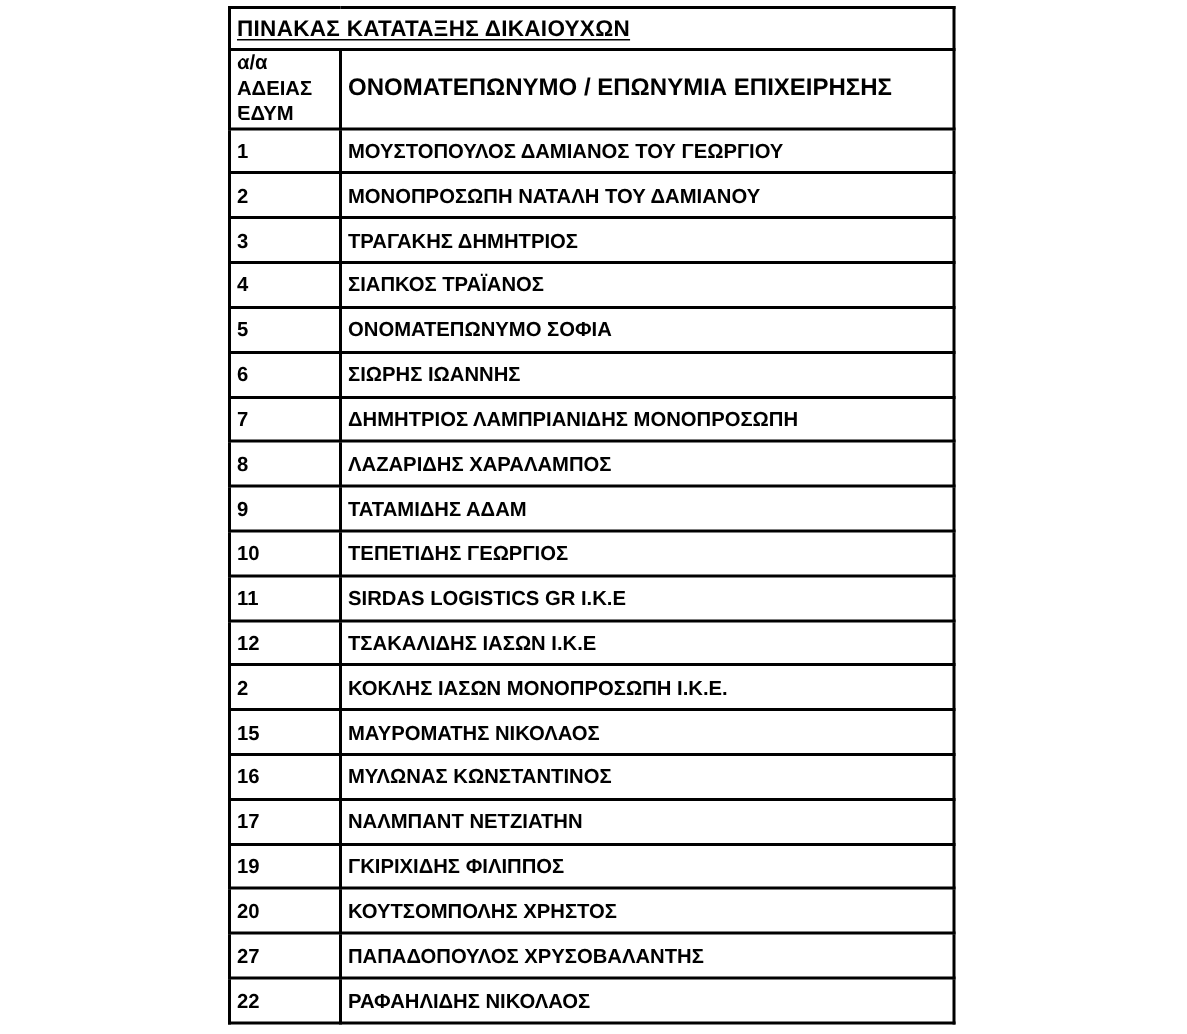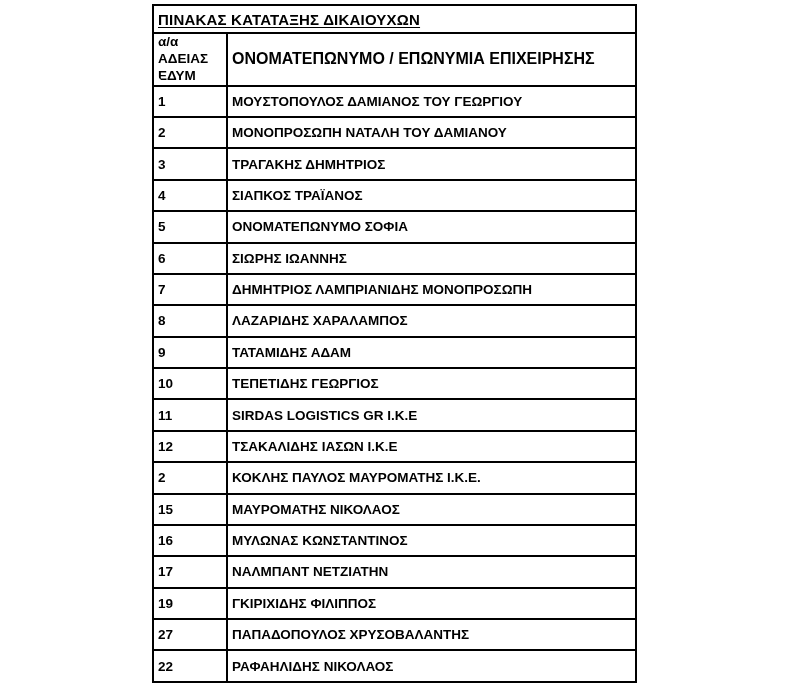--- a/index.html
+++ b/index.html
@@ -113,39 +113,43 @@
       <tr class="data-row">
         <td class="num-cell">11</td>
         <td>SIRDAS LOGISTICS GR I.K.E</td>
       </tr>
       <tr class="data-row">
         <td class="num-cell">12</td>
         <td>ΤΣΑΚΑΛΙΔΗΣ ΙΑΣΩΝ Ι.Κ.Ε</td>
       </tr>
       <tr class="data-row">
         <td class="num-cell">2</td>
-        <td>ΚΟΚΛΗΣ ΠΑΥΛΟΣ ΜΑΥΡΟΜΑΤΗΣ Ι.Κ.Ε.</td>
+        <td>ΚΟΚΛΗΣ ΙΑΣΩΝ ΜΟΝΟΠΡΟΣΩΠΗ Ι.Κ.Ε.</td>
       </tr>
       <tr class="data-row">
         <td class="num-cell">15</td>
         <td>ΜΑΥΡΟΜΑΤΗΣ ΝΙΚΟΛΑΟΣ</td>
       </tr>
       <tr class="data-row">
         <td class="num-cell">16</td>
         <td>ΜΥΛΩΝΑΣ ΚΩΝΣΤΑΝΤΙΝΟΣ</td>
       </tr>
       <tr class="data-row">
         <td class="num-cell">17</td>
         <td>ΝΑΛΜΠΑΝΤ ΝΕΤΖΙΑΤΗΝ</td>
       </tr>
       <tr class="data-row">
         <td class="num-cell">19</td>
         <td>ΓΚΙΡΙΧΙΔΗΣ ΦΙΛΙΠΠΟΣ</td>
       </tr>
       <tr class="data-row">
+        <td class="num-cell">20</td>
+        <td>ΚΟΥΤΣΟΜΠΟΛΗΣ ΧΡΗΣΤΟΣ</td>
+      </tr>
+      <tr class="data-row">
         <td class="num-cell">27</td>
         <td>ΠΑΠΑΔΟΠΟΥΛΟΣ ΧΡΥΣΟΒΑΛΑΝΤΗΣ</td>
       </tr>
       <tr class="data-row">
         <td class="num-cell">22</td>
         <td>ΡΑΦΑΗΛΙΔΗΣ ΝΙΚΟΛΑΟΣ</td>
       </tr>
     </tbody>
   </table>
 </div>

